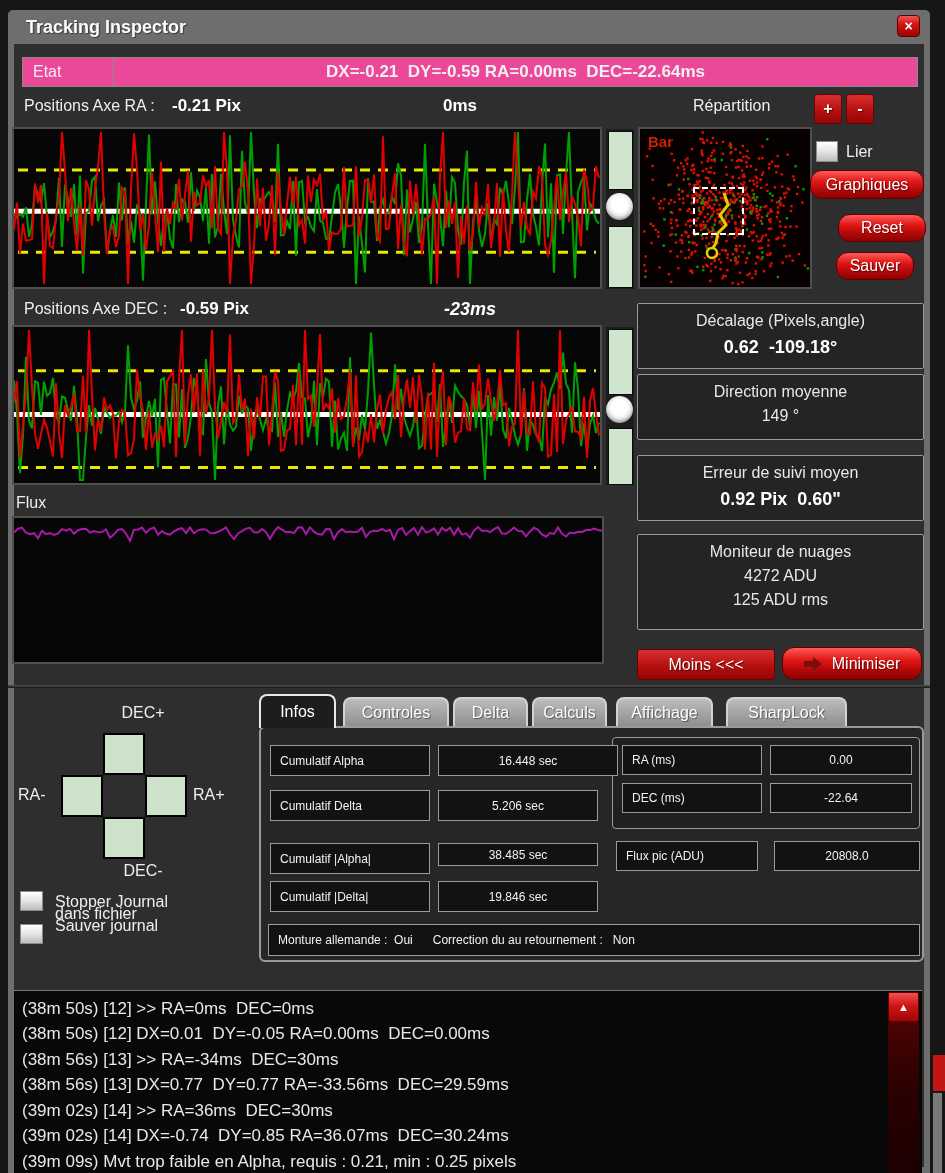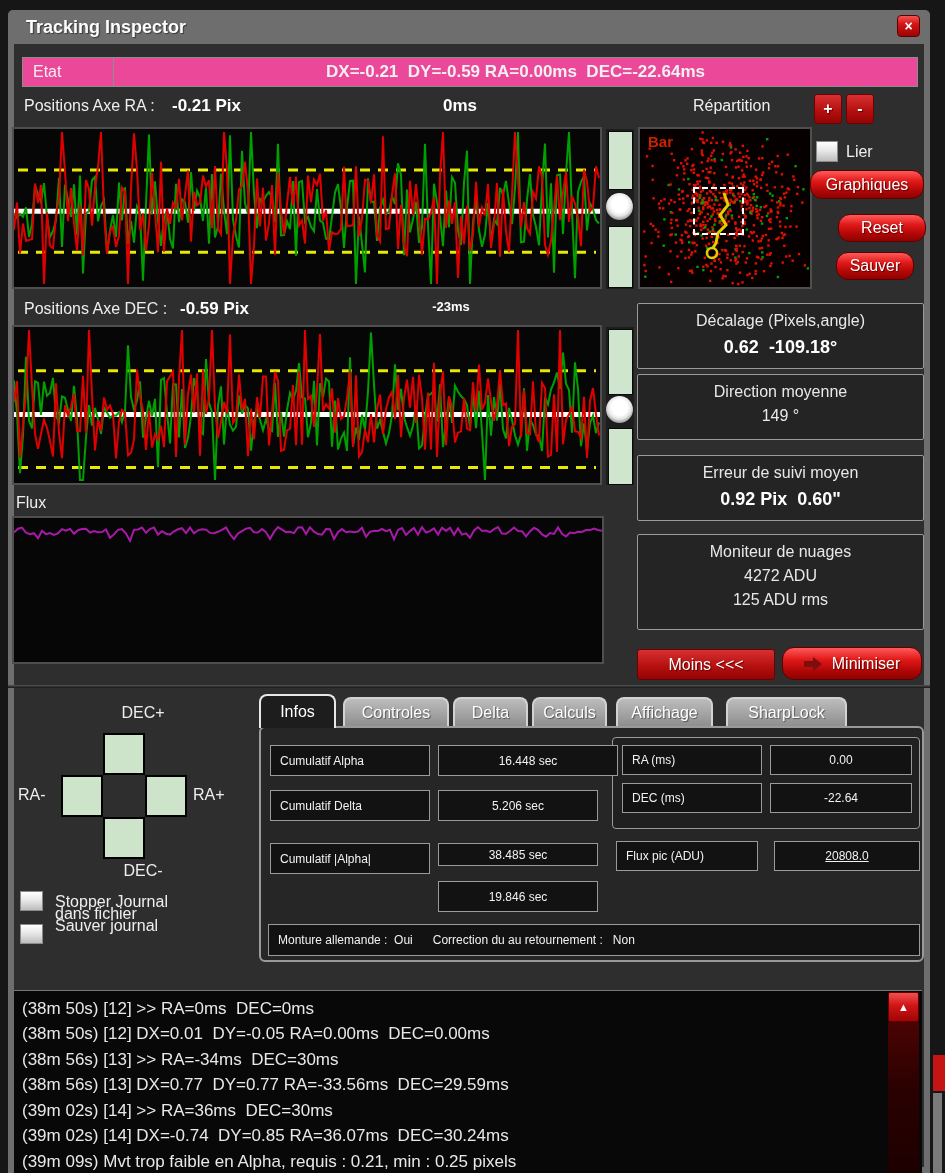--- a/index.html
+++ b/index.html
@@ -758,21 +758,21 @@
     </div>
   <div class="abs btnred" style="left:838px;top:214px;width:88px;height:28px;">
       <span>Reset</span>
     </div>
   <div class="abs btnred" style="left:836px;top:252px;width:78px;height:28px;">
       <span>Sauver</span>
     </div>
 
   <span class="abs rowtext" style="left:24px;top:300px;">Positions Axe DEC :</span>
   <span class="abs rowtext b" style="left:180px;top:299px;font-size:17px;">-0.59 Pix</span>
-  <span class="abs rowtext b" style="left:371px;top:299px;width:160px;text-align:center;font-size:13px;">-23ms</span>
+  <span class="abs rowtext b" style="left:390px;top:299px;width:160px;text-align:center;font-size:18px;font-style:italic;">-23ms</span>
 
   <div class="abs graph" style="left:12px;top:325px;width:590px;height:160px;">
     <svg id="dec-svg" width="586" height="156">
         <line x1="4" x2="582" y1="43.7" y2="43.7" stroke="#e8e800" stroke-width="3" stroke-dasharray="10 8"></line>
         <line x1="4" x2="582" y1="140.4" y2="140.4" stroke="#e8e800" stroke-width="3" stroke-dasharray="10 8"></line>
         <line x1="0" x2="586" y1="87.4" y2="87.4" stroke="#ffffff" stroke-width="5"></line>
         <polyline fill="none" stroke="#00a000" stroke-width="2" points="0,53.4 3,86.3 6,146.1 9,108.4 12,29.8 15,93.6 18,101.4 21,54.3 24,55.8 27,87.8 30,54.6 33,68.8 36,65.7 39,50.9 42,88.9 45,95.2 48,69.5 51,70.7 54,83.2 57,93.9 60,58.9 63,91.9 66,153.0 69,153.0 72,110.8 75,78.2 78,98.5 81,81.0 84,92.3 87,106.8 90,80.7 93,85.5 96,90.7 99,88.2 102,88.7 105,85.2 108,95.2 111,84.0 114,18.3 117,70.3 120,82.6 123,73.4 126,54.4 129,110.7 132,90.7 135,73.9 138,89.3 141,71.8 144,140.1 147,52.9 150,51.2 153,85.4 156,116.4 159,57.2 162,57.4 165,110.5 168,62.0 171,121.0 174,110.9 177,89.2 180,51.0 183,64.5 186,104.0 189,107.0 192,32.1 195,75.7 198,85.6 201,153.0 204,78.6 207,59.3 210,117.5 213,78.8 216,97.6 219,103.7 222,99.9 225,68.5 228,86.6 231,77.9 234,81.4 237,123.6 240,94.3 243,82.0 246,92.8 249,103.2 252,92.1 255,102.1 258,104.0 261,55.8 264,110.0 267,85.4 270,109.6 273,82.9 276,66.0 279,72.9 282,63.9 285,36.0 288,70.4 291,71.4 294,110.2 297,95.7 300,53.9 303,118.5 306,56.2 309,70.2 312,51.8 315,54.5 318,119.6 321,73.5 324,122.4 327,111.6 330,105.7 333,123.9 336,30.3 339,118.9 342,100.6 345,113.1 348,87.7 351,102.7 354,64.3 357,5.6 360,57.6 363,101.8 366,93.0 369,105.1 372,116.5 375,106.1 378,88.2 381,37.3 384,83.1 387,61.8 390,90.3 393,100.2 396,108.7 399,99.1 402,78.2 405,121.3 408,118.6 411,89.4 414,68.9 417,66.7 420,63.6 423,94.6 426,57.4 429,120.0 432,96.1 435,69.5 438,95.9 441,58.7 444,64.7 447,69.0 450,72.0 453,78.0 456,100.6 459,65.5 462,101.1 465,63.7 468,105.2 471,153.0 474,68.1 477,108.7 480,70.0 483,93.6 486,56.7 489,102.2 492,111.4 495,80.9 498,93.0 501,108.2 504,117.5 507,107.4 510,61.3 513,123.8 516,92.7 519,98.0 522,107.9 525,108.7 528,124.0 531,70.4 534,77.4 537,62.6 540,55.4 543,45.5 546,61.9 549,25.7 552,56.8 555,63.0 558,105.7 561,35.3 564,62.1 567,119.1 570,96.4 573,123.7 576,96.5 579,88.6 582,106.1 585,95.4 "></polyline>
         <polyline fill="none" stroke="#e00000" stroke-width="2" points="0,74.9 3,54.2 6,130.7 9,98.2 12,67.3 15,3.0 18,60.2 21,106.6 24,121.9 27,106.8 30,92.9 33,100.9 36,114.0 39,129.5 42,56.3 45,105.3 48,131.2 51,78.3 54,88.9 57,79.8 60,66.8 63,104.1 66,104.3 69,48.9 72,106.0 75,3.0 78,68.1 81,123.4 84,92.8 87,103.8 90,70.5 93,82.8 96,78.5 99,86.9 102,131.5 105,94.7 108,83.0 111,85.9 114,128.3 117,125.9 120,112.4 123,42.5 126,69.1 129,84.1 132,122.9 135,83.5 138,120.5 141,107.3 144,112.7 147,98.6 150,120.1 153,54.4 156,49.3 159,44.5 162,129.9 165,51.7 168,3.0 171,117.6 174,67.3 177,47.7 180,85.4 183,46.5 186,128.8 189,42.5 192,87.0 195,71.5 198,3.0 201,79.5 204,111.1 207,94.5 210,74.9 213,86.4 216,7.5 219,95.9 222,90.8 225,47.6 228,83.2 231,71.8 234,129.3 237,81.7 240,112.3 243,70.2 246,90.7 249,49.5 252,49.5 255,118.5 258,85.9 261,44.8 264,53.9 267,123.8 270,122.7 273,103.5 276,101.8 279,58.1 282,118.3 285,44.8 288,117.8 291,3.0 294,72.0 297,68.9 300,99.9 303,62.8 306,7.0 309,84.0 312,77.3 315,81.5 318,61.3 321,105.7 324,71.2 327,91.9 330,88.9 333,71.1 336,43.8 339,120.0 342,48.4 345,129.6 348,125.1 351,102.3 354,115.4 357,87.0 360,115.4 363,82.6 366,67.6 369,107.0 372,82.4 375,70.4 378,64.9 381,92.1 384,48.0 387,110.1 390,71.0 393,52.7 396,80.7 399,49.9 402,96.0 405,47.9 408,70.9 411,122.7 414,65.5 417,122.4 420,35.7 423,130.0 426,67.2 429,44.3 432,118.3 435,69.2 438,79.9 441,115.5 444,105.7 447,104.4 450,71.0 453,101.6 456,103.1 459,55.2 462,84.2 465,37.5 468,82.6 471,75.9 474,51.5 477,74.3 480,93.8 483,78.0 486,43.1 489,78.1 492,76.4 495,119.2 498,99.8 501,97.0 504,3.0 507,110.1 510,63.1 513,105.9 516,107.1 519,54.3 522,107.3 525,115.1 528,55.9 531,61.0 534,129.5 537,127.8 540,67.4 543,125.0 546,3.0 549,117.3 552,92.7 555,87.6 558,79.0 561,104.3 564,104.8 567,111.0 570,69.9 573,131.0 576,74.0 579,61.1 582,87.3 585,108.5 "></polyline>
       </svg>
   </div>
@@ -863,21 +863,22 @@
 
   <div class="abs group" style="left:612px;top:737px;width:308px;height:92px;"></div>
   <div class="abs fld lab" style="left:622px;top:745px;width:140px;height:30px;">RA (ms)</div>
   <div class="abs fld val" style="left:770px;top:745px;width:142px;height:30px;">0.00</div>
   <div class="abs fld lab" style="left:622px;top:783px;width:140px;height:30px;">DEC (ms)</div>
   <div class="abs fld val" style="left:770px;top:783px;width:142px;height:30px;">-22.64</div>
 
   <div class="abs fld lab" style="left:270px;top:843px;width:160px;height:31px;">Cumulatif |Alpha|</div>
   <div class="abs fld val" style="left:438px;top:843px;width:160px;height:23px;">38.485 sec</div>
   <div class="abs fld lab" style="left:616px;top:841px;width:142px;height:30px;">Flux pic (ADU)</div>
-  <div class="abs fld val" style="left:774px;top:841px;width:146px;height:30px;text-decoration:underline;">20808.0</div>
+  <div class="abs fld val" style="left:774px;top:841px;width:146px;height:30px;">20808.0</div>
+  <div class="abs fld lab" style="left:270px;top:881px;width:160px;height:31px;">Cumulatif |Delta|</div>
   <div class="abs fld val" style="left:438px;top:881px;width:160px;height:31px;">19.846 sec</div>
 
   <div class="abs fld lab pre" style="left:268px;top:924px;width:652px;height:32px;">Monture allemande :  Oui      Correction du au retournement :   Non</div>
 
   <div class="abs log">
     <div class="logline pre" style="top:8px;">(38m 50s) [12] &gt;&gt; RA=0ms  DEC=0ms</div>
     <div class="logline pre" style="top:33px;">(38m 50s) [12] DX=0.01  DY=-0.05 RA=0.00ms  DEC=0.00ms</div>
     <div class="logline pre" style="top:59px;">(38m 56s) [13] &gt;&gt; RA=-34ms  DEC=30ms</div>
     <div class="logline pre" style="top:84px;">(38m 56s) [13] DX=0.77  DY=0.77 RA=-33.56ms  DEC=29.59ms</div>
     <div class="logline pre" style="top:110px;">(39m 02s) [14] &gt;&gt; RA=36ms  DEC=30ms</div>

